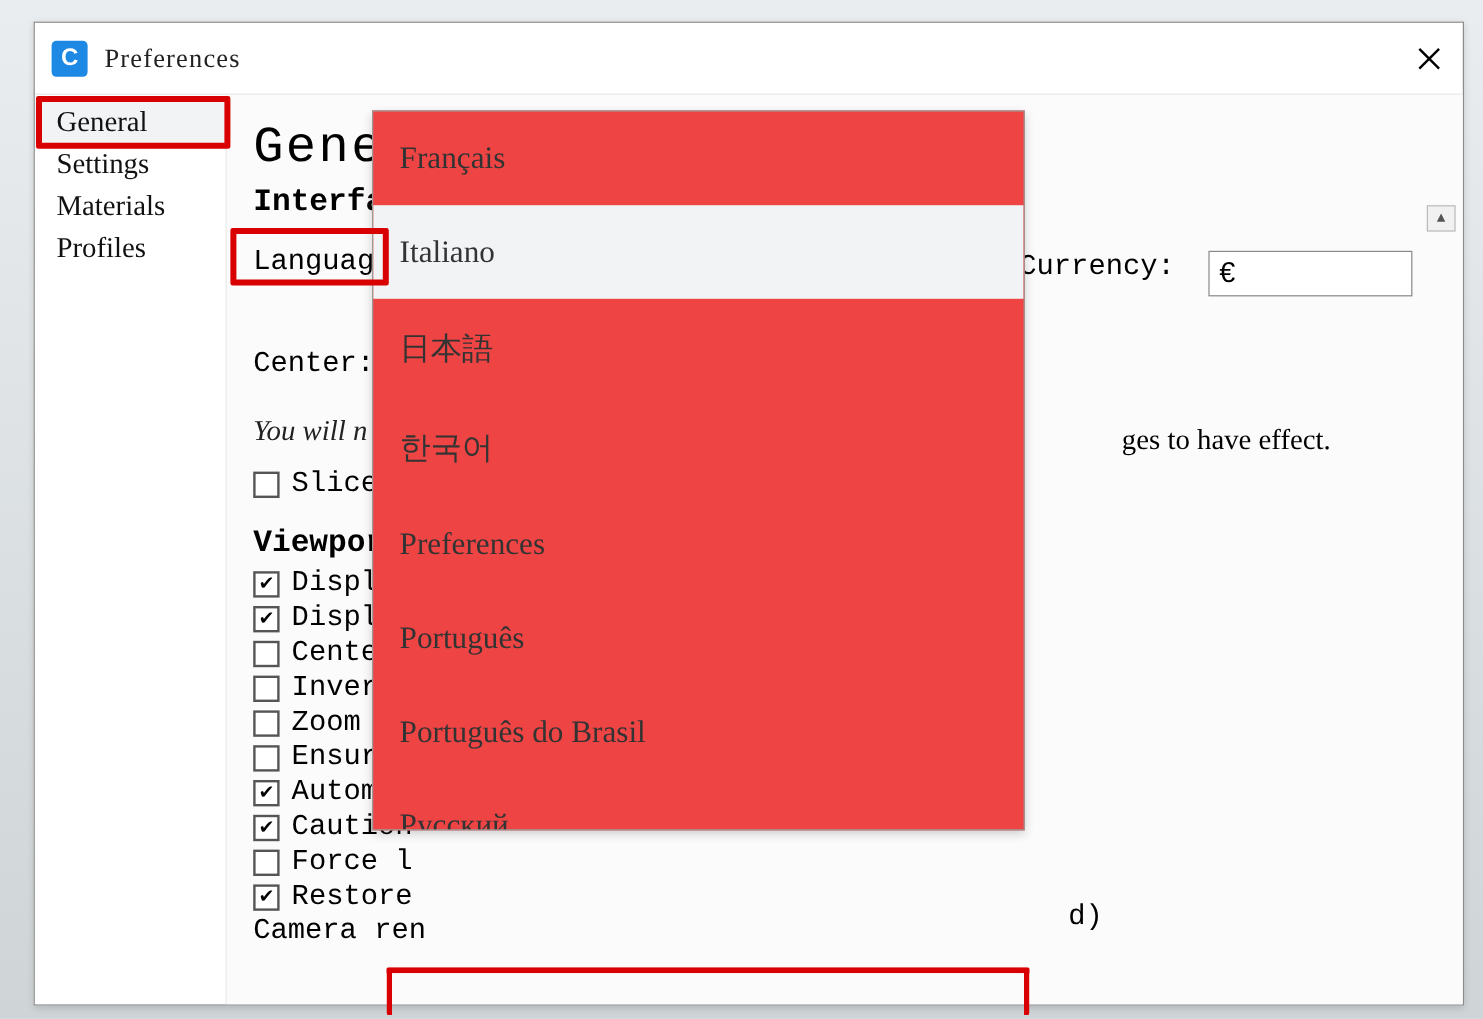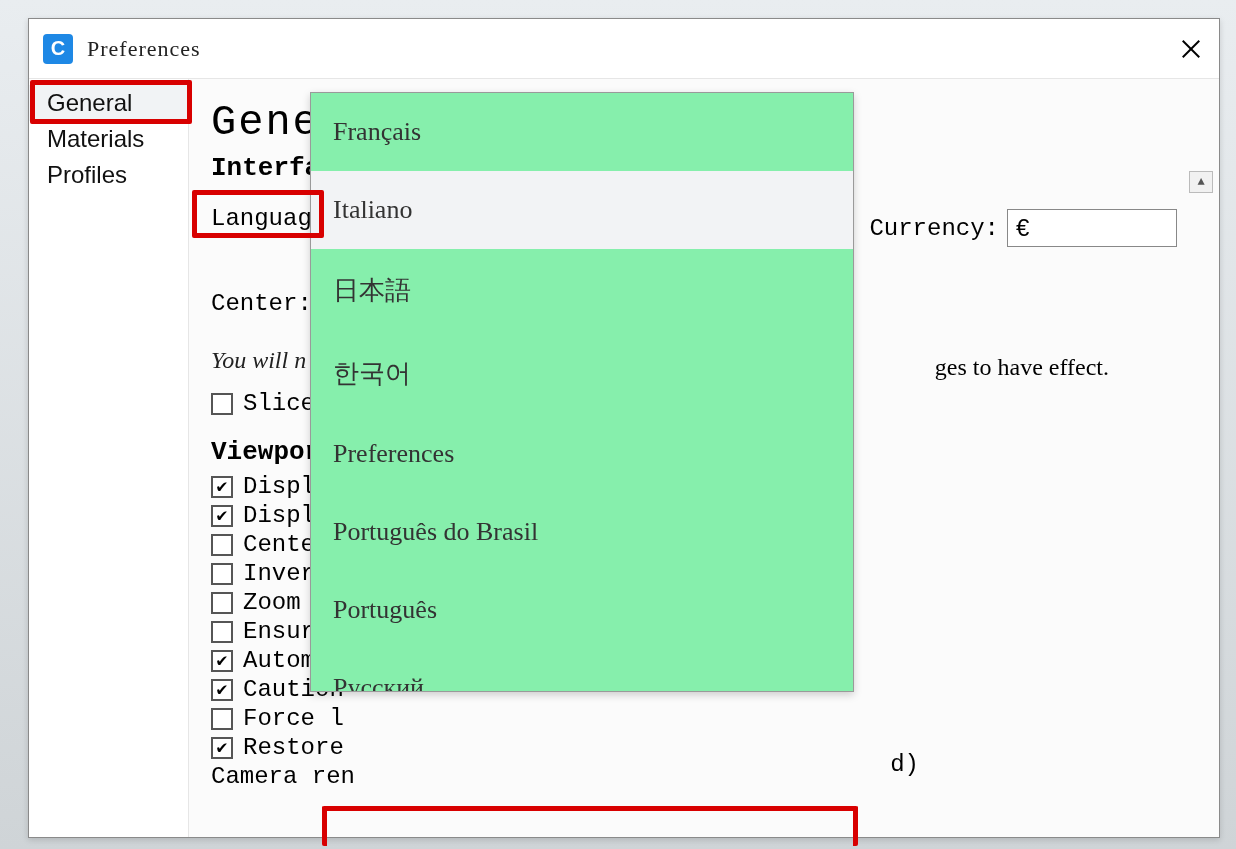--- a/index.html
+++ b/index.html
@@ -53,21 +53,21 @@
 
   .body {
     flex: 1; display: flex; overflow: hidden; position: relative;
   }
   .sidebar {
     width: 160px; padding-top: 6px;
     border-right: 1px solid #e6e6e6;
   }
   .side-item {
     padding: 4px 10px 4px 18px;
-    font-family: Liberation Sans, sans-serif;
+    font-family: Liberation Serif, serif;
     font-size: 24px;
     color: #111;
     cursor: pointer;
     white-space: nowrap;
   }
   .side-item.active { background: #f1f3f5; }
 
   .content {
     flex: 1;
     position: relative;
@@ -117,21 +117,21 @@
   .chk.checked::after { content: "✔"; color: #000; font-weight: 700; }
   .section-head {
     font-family: "Courier New", monospace;
     font-weight: 700; font-size: 26px;
     margin-top: 20px; margin-bottom: 6px;
   }
 
   
   .currency-wrap {
     position: absolute; right: 42px; top: 130px;
-    display: flex; align-items: center; gap: 8px;
+    display: flex; align-items: flex-start; gap: 28px;
     font-size: 24px;
   }
   .currency-input {
     width: 170px; height: 38px;
     border: 1px solid #888; background: #fff;
     padding: 2px 8px;
     font-family: Arial, sans-serif; font-size: 24px;
   }
 
   
@@ -141,21 +141,21 @@
   .vscroll .up {
     width: 24px; height: 22px; background: #f1f1f1; border: 1px solid #bbb;
     display:flex;align-items:center;justify-content:center;font-size:12px;color:#555;
   }
 
   
   .dropdown {
     position: absolute;
     left: 310px; top: 92px;
     width: 544px; height: 600px;
-    background: #86efac;
+    background: #ef4444;
     border: 1px solid #9a9a9a;
     box-shadow: 0 3px 8px rgba(0,0,0,.18);
     overflow: hidden;
   }
   .dd-item {
     padding: 24px 22px;
     font-family: Georgia, "Times New Roman", serif;
     font-size: 26px; color: #333;
     cursor: pointer;
   }
@@ -190,20 +190,21 @@
       <svg viewBox="0 0 24 24">
           <line x1="3" y1="3" x2="21" y2="21"></line>
           <line x1="21" y1="3" x2="3" y2="21"></line>
         </svg>
     </div>
   </div>
 
   <div class="body">
     <div class="sidebar">
       <div class="side-item active">General</div>
+      <div class="side-item">Settings</div>
       <div class="side-item">Materials</div>
       <div class="side-item">Profiles</div>
     </div>
 
     <div class="content">
       <div class="content-inner">
         <div class="h1">Gener</div>
         <div class="h2">Interface</div>
 
         <div class="row">
@@ -286,22 +287,22 @@
     </div>
   </div>
 </div>
 
 <div class="dropdown" id="dd">
     <div class="dd-item">Français</div>
     <div class="dd-item hl">Italiano</div>
     <div class="dd-item">日本語</div>
     <div class="dd-item">한국어</div>
     <div class="dd-item">Preferences</div>
+    <div class="dd-item">Português</div>
     <div class="dd-item">Português do Brasil</div>
-    <div class="dd-item">Português</div>
     <div class="dd-item">Русский</div>
     <div class="dd-item">Türkçe</div>
     <div class="dd-item">简体中文</div>
   </div>
 
 <div class="marker m-general"></div>
 <div class="marker m-language"></div>
 <div class="marker m-zh"></div>
 
 </body></html>

